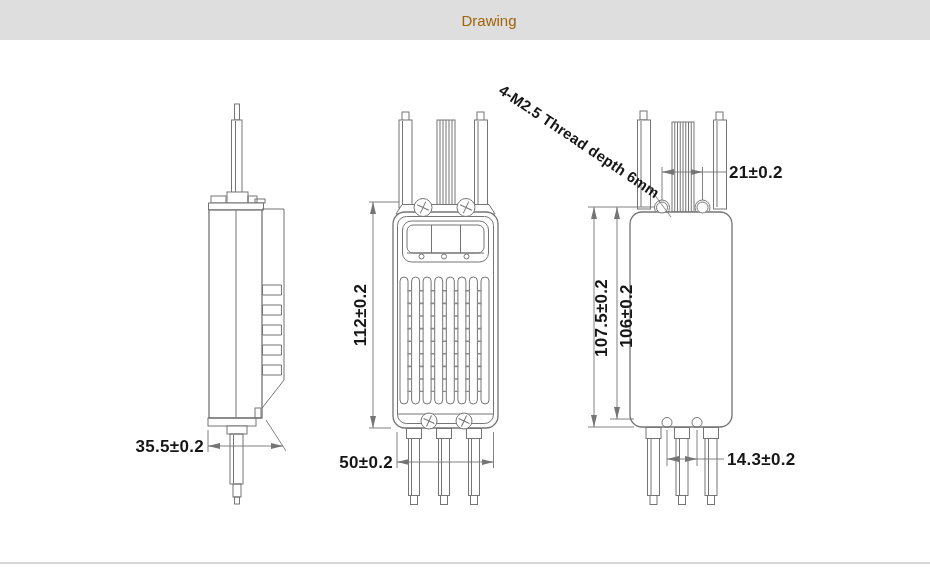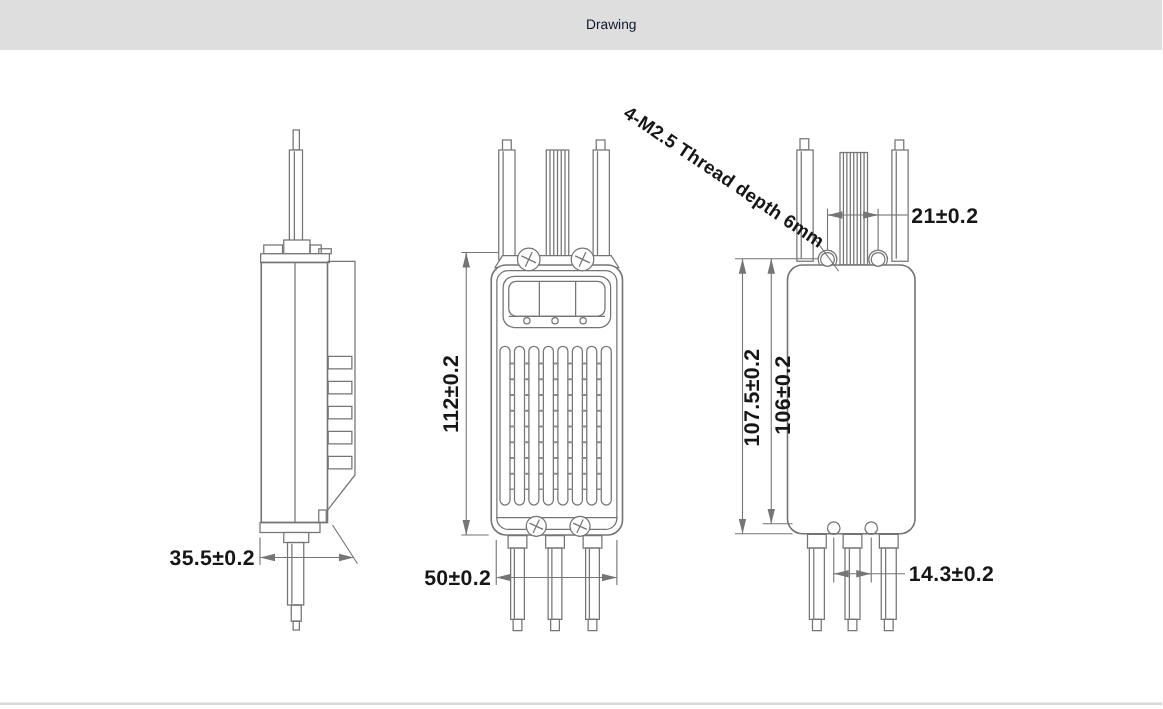--- a/index.html
+++ b/index.html
@@ -1,20 +1,20 @@
 <!DOCTYPE html>
 <html><head>
 <meta charset="utf-8">
 <style>
   html,body{margin:0;padding:0;background:#fff;}
   .page{position:relative;width:930px;height:567px;background:#ffffff;overflow:hidden;
         font-family:"Liberation Sans",sans-serif;}
   .header{position:absolute;left:0;top:0;width:930px;height:40px;background:#dedede;
           display:flex;align-items:center;justify-content:center;}
-  .header span{font-size:11px;color:#0f172a;margin-left:48px;}
+  .header span{font-size:15px;color:#a16207;margin-left:48px;}
   .divider{position:absolute;left:0;top:562px;width:930px;height:2px;background:#d7d7d7;}
   svg{position:absolute;left:0;top:0;}
   .line{stroke:#757575;stroke-width:1;fill:none;stroke-linecap:butt;}
   .thick{stroke-width:1.3;}
   .white{fill:#ffffff;}
   .dim{stroke:#757575;stroke-width:0.9;fill:none;}
   .arrows{marker-start:url(#arw);marker-end:url(#arw);}
   .dim-text{font-family:"Liberation Sans",sans-serif;font-weight:700;font-size:17px;
             fill:#161616;letter-spacing:0.3px;}
   .note-text{font-family:"Liberation Sans",sans-serif;font-weight:700;font-size:15px;

